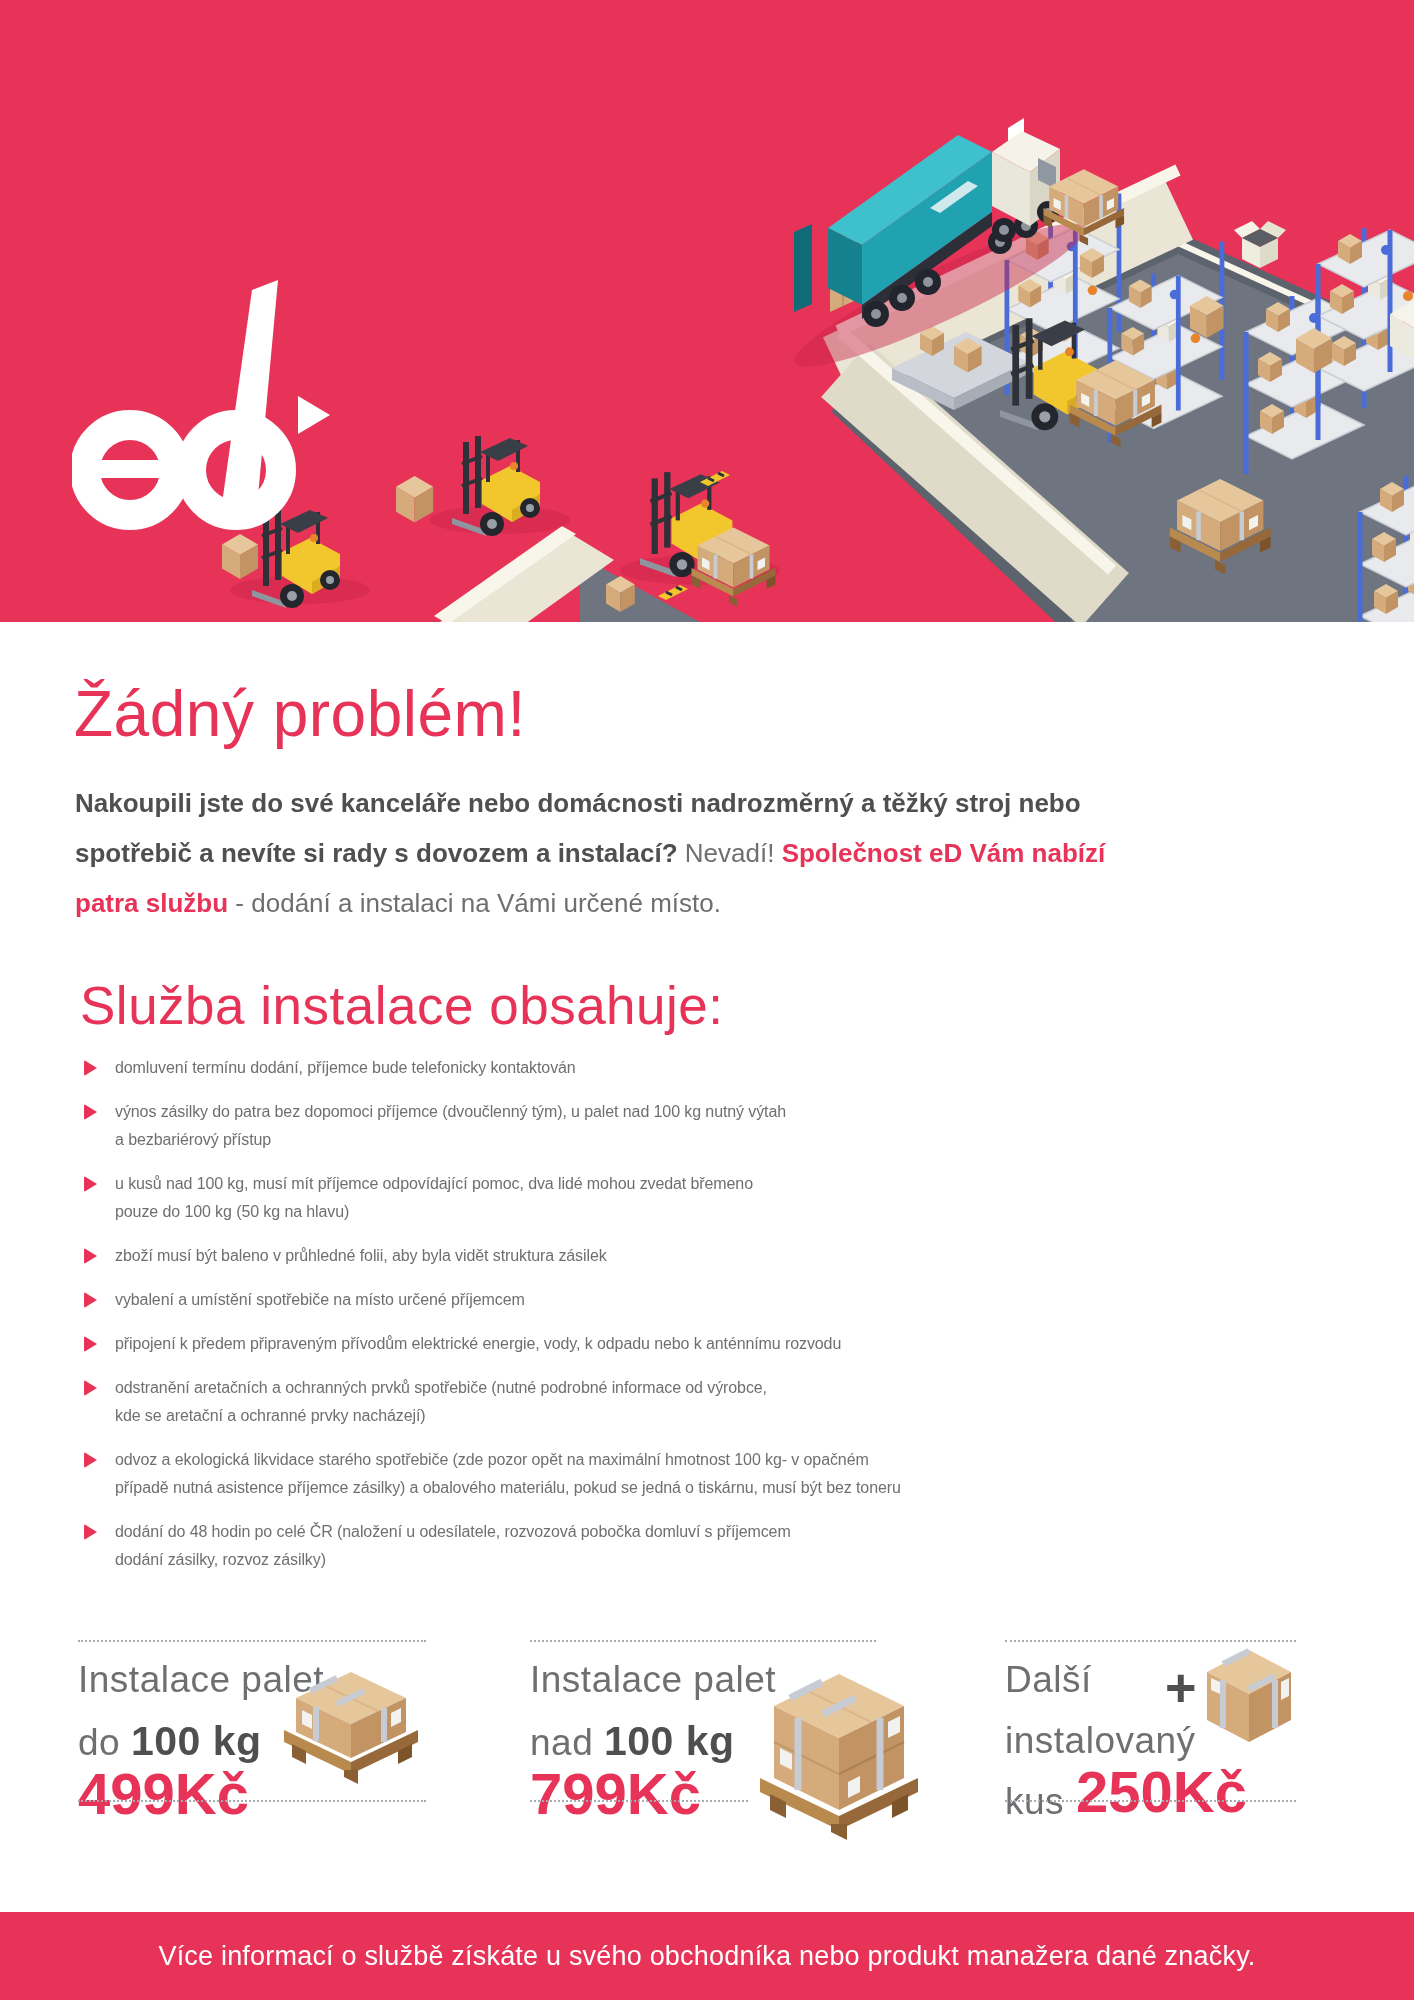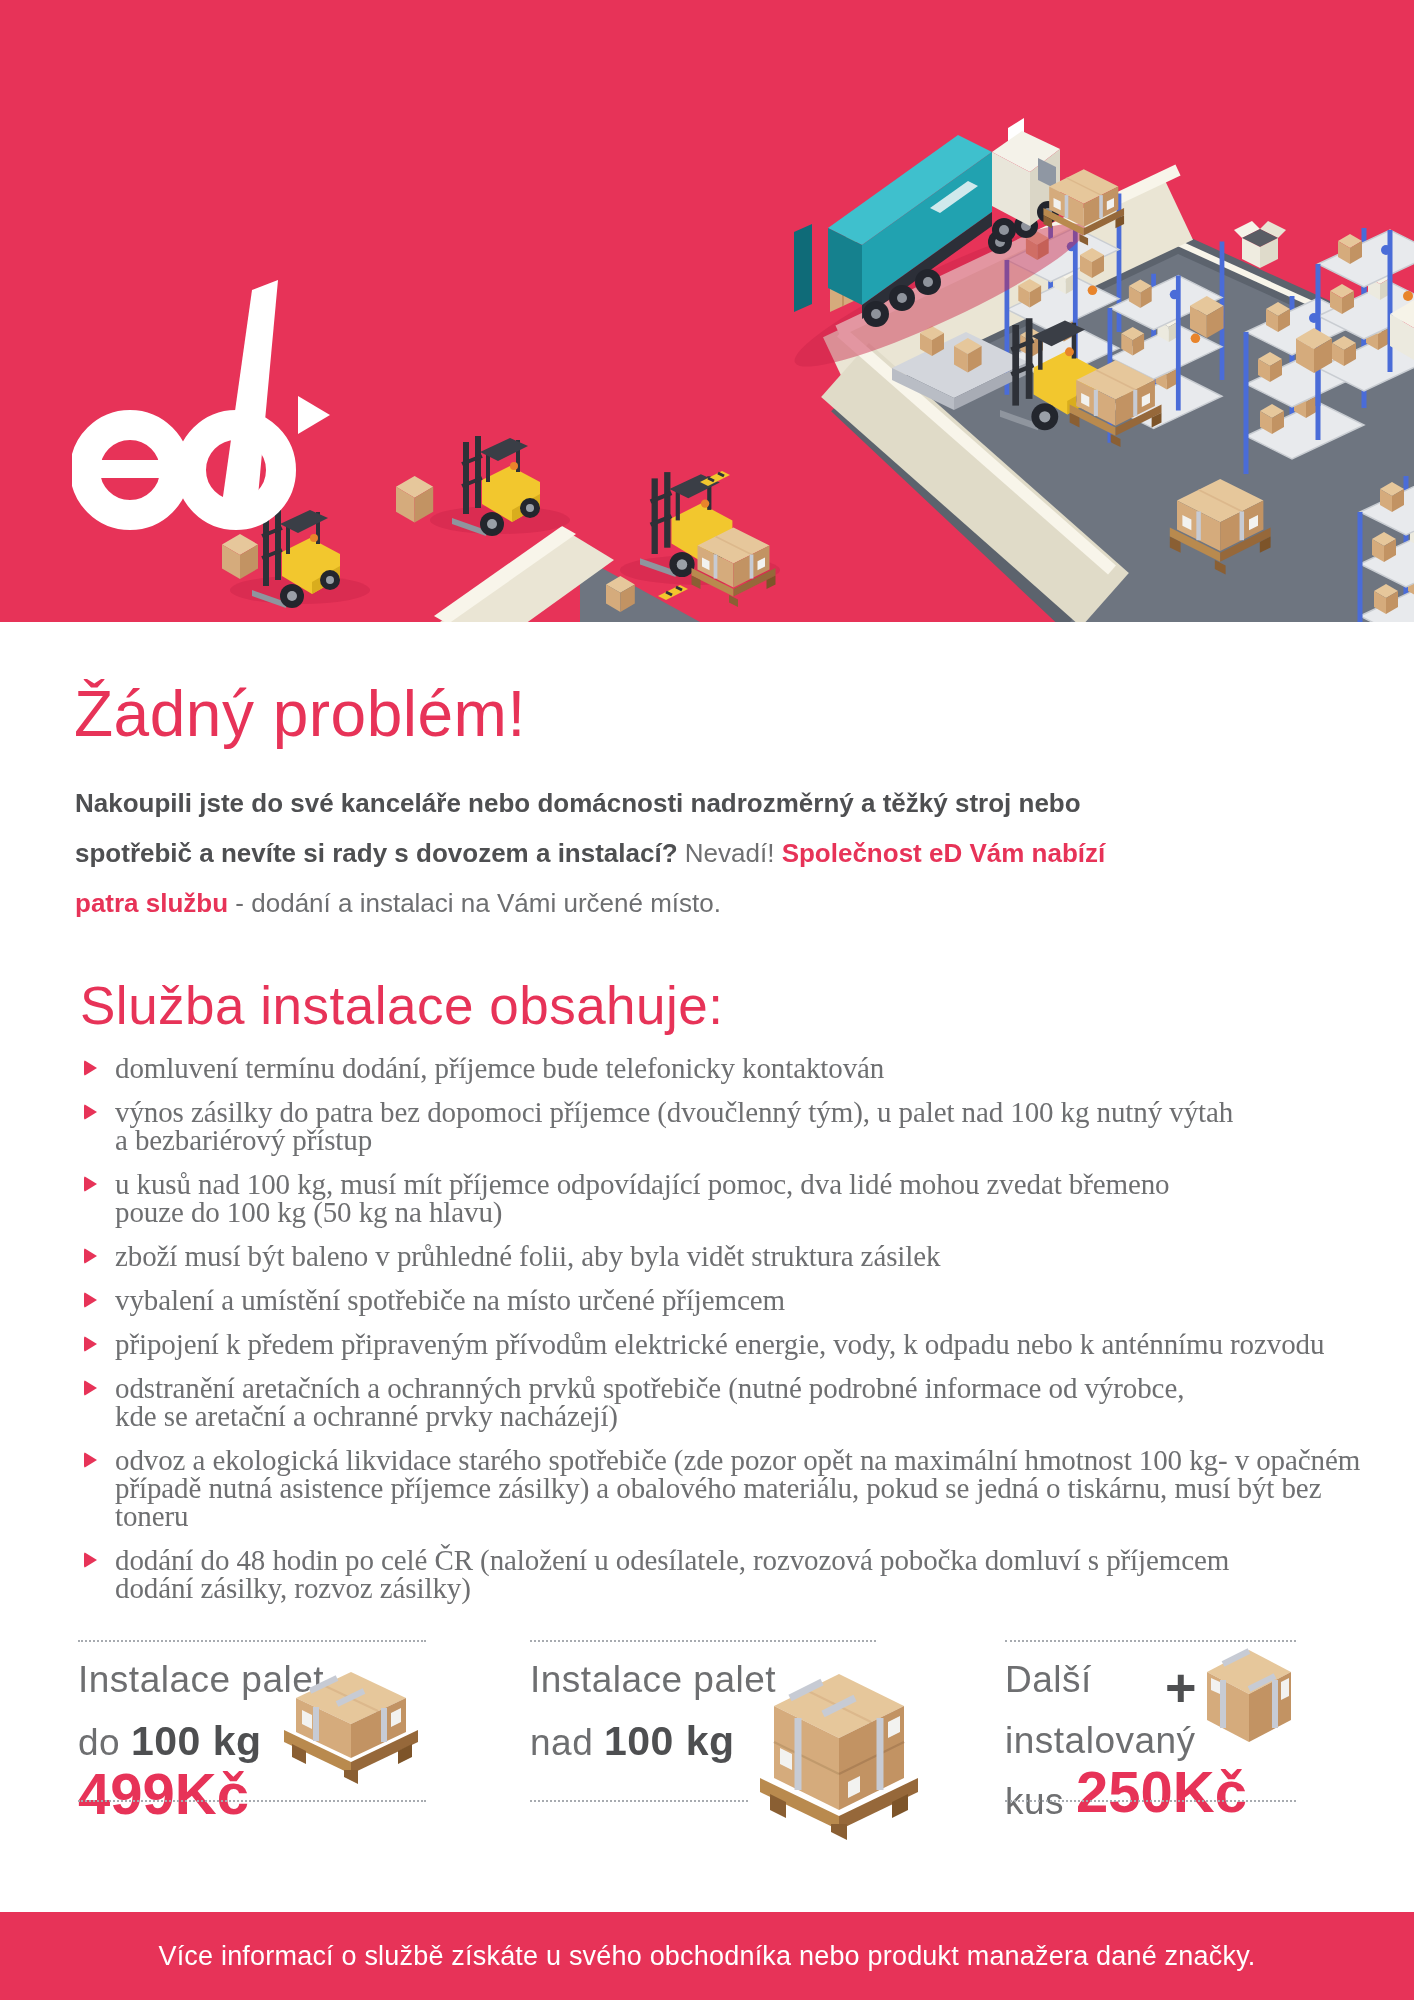--- a/index.html
+++ b/index.html
@@ -24,22 +24,22 @@
   .intro-p .pk{font-weight:700;color:var(--brand-pink,#e73358);}
 
   
   .h2-services{position:absolute;left:80px;top:976px;font-size:53px;line-height:60px;
                color:var(--brand-pink,#e73358);font-weight:400;letter-spacing:0.5px;}
   .services-list{position:absolute;left:84px;top:1054px;width:1290px;margin:0;padding:0;list-style:none;}
   .service-item{display:flex;align-items:flex-start;margin:0 0 16px 0;}
   .arrow{flex:0 0 auto;width:0;height:0;margin:6px 18px 0 0;
          border-left:13px solid var(--brand-pink,#e73358);
          border-top:8px solid transparent;border-bottom:8px solid transparent;border-radius:2px;}
-  .service-text{font-size:29px;line-height:28px;color:var(--body-text,#6e6f71);
-                white-space:pre-line;letter-spacing:-0.1px;font-family:Liberation Serif, serif;}
+  .service-text{font-size:16px;line-height:28px;color:var(--body-text,#6e6f71);
+                white-space:pre-line;letter-spacing:-0.1px;}
 
   
   .card{position:absolute;top:1640px;border-top:2px dotted #a7abb0;}
   .card .bottomline{position:absolute;top:158px;left:0;width:100%;border-top:2px dotted #a7abb0;}
   .card1{left:78px;width:348px;}
   .card2{left:530px;width:346px;}
   .card2 .bottomline{width:63%;}
   .card3{left:1005px;width:291px;}
   .card .txt{padding-top:16px;}
   .card .t1{font-size:37px;line-height:44px;color:var(--body-text,#6e6f71);letter-spacing:0.5px;}
@@ -351,20 +351,21 @@
       <polygon points="68,102 82,102 82,116 68,109" fill="#8a5f33"></polygon>
       <polygon points="122,83 136,76 136,89 122,96" fill="#7d5429"></polygon>
     </svg>
     <div class="bottomline"></div>
   </div>
 
   <div class="card card2">
     <div class="txt">
       <div class="t1">Instalace palet</div>
       <div class="t2"><span>nad </span><span class="bold">100 kg</span></div>
+      <div class="price">799Kč</div>
     </div>
     <svg class="ill" width="178" height="186" viewBox="0 0 178 186">
       <polygon points="24,36 89,4 154,36 89,68" fill="#e6c79b"></polygon>
       <line x1="56" y1="20" x2="121" y2="52" stroke="#dcb88c" stroke-width="2"></line>
       <line x1="40" y1="28" x2="72" y2="12" stroke="#c7cbd4" stroke-width="7"></line>
       <line x1="73" y1="44" x2="105" y2="28" stroke="#c7cbd4" stroke-width="7"></line>
       <polygon points="24,36 89,68 89,140 24,108" fill="#d5ab7c"></polygon>
       <polygon points="89,68 154,36 154,108 89,140" fill="#c29363"></polygon>
       <line x1="24" y1="72" x2="89" y2="104" stroke="#c19a6c" stroke-width="2"></line>
       <line x1="89" y1="104" x2="154" y2="72" stroke="#ad8156" stroke-width="2"></line>

